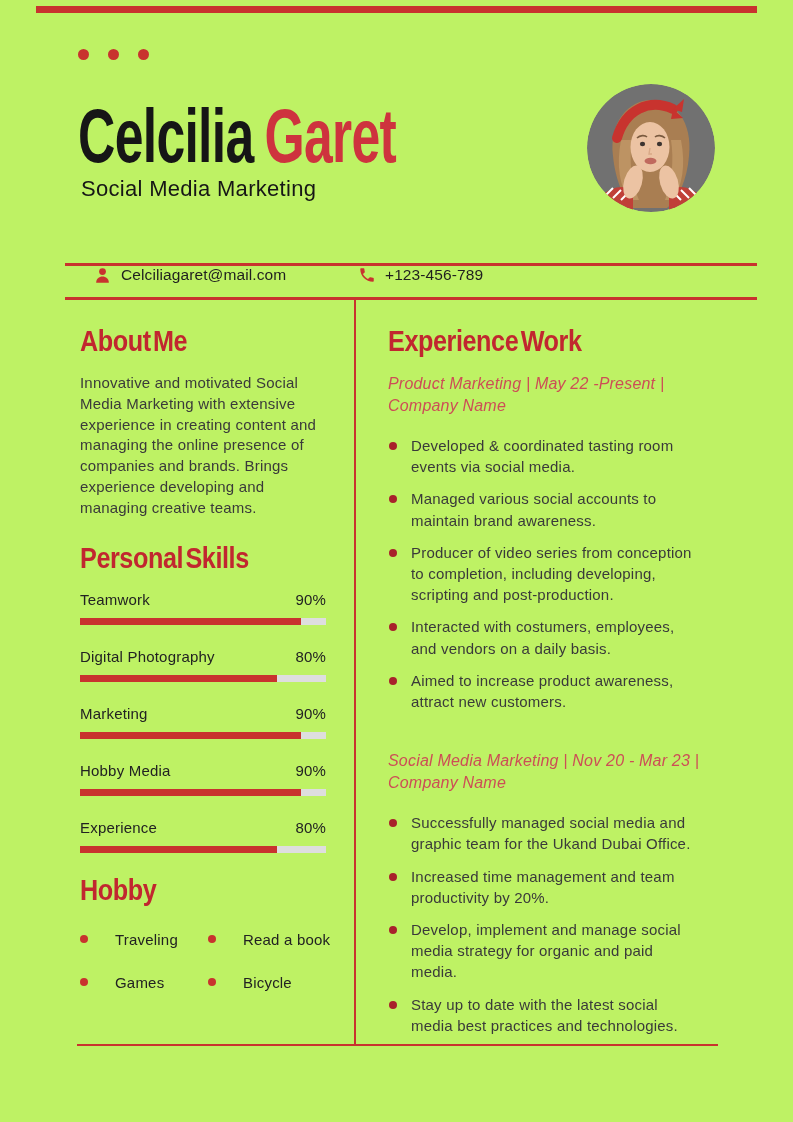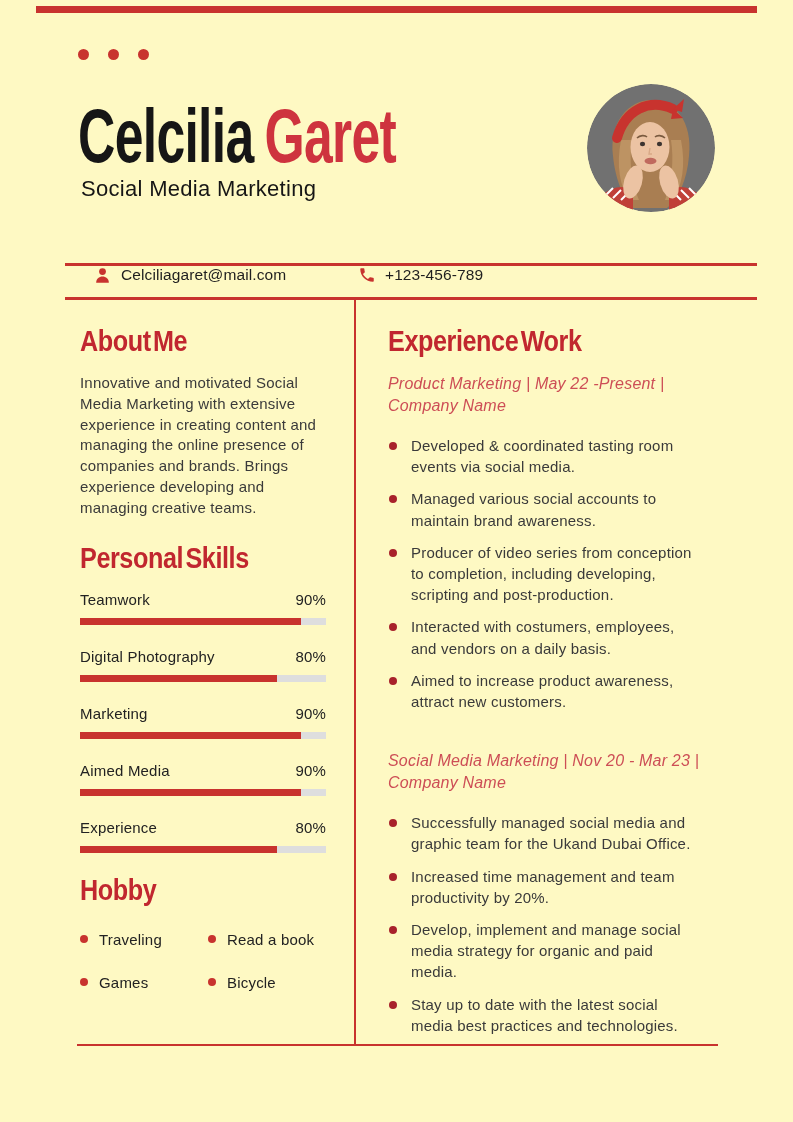--- a/index.html
+++ b/index.html
@@ -1,21 +1,21 @@
 <!DOCTYPE html>
 <html style="--accent: #C8332E; --heading: #C1272F; --name-red: #CE333E; --job-red: #CD4E56; --bullet-red: #A8222B; --text: #3A3A3A; --track: #DEDEDE; --photo-bg: #717171;"><head>
 <meta charset="utf-8">
 <style>
   :root{
     --accent:#C8332E; --heading:#C1272F; --name-red:#CE333E; --job-red:#CD4E56;
     --bullet-red:#A8222B; --text:#3A3A3A; --track:#DEDEDE; --photo-bg:#717171;
   }
   *{box-sizing:border-box}
   html,body{margin:0;padding:0;background:#e9e9e9}
-  .page{position:relative;width:793px;height:1122px;margin:0 auto;background:#fef9c3;
+  .page{position:relative;width:793px;height:1122px;margin:0 auto;background:#bef264;
         font-family:"Liberation Sans","DejaVu Sans",sans-serif;overflow:hidden;color:#222}
 
   .topbar{position:absolute;left:36px;top:6px;width:721px;height:7px;background:var(--accent)}
 
   .dots{position:absolute;left:78px;top:49px;display:flex;gap:19px}
   .dot{width:11px;height:11px;border-radius:50%;background:var(--accent)}
 
   .name{position:absolute;left:78px;top:98px;font-size:76px;font-weight:700;line-height:1;
         letter-spacing:-1px;white-space:nowrap;color:#161616;
         transform:scaleX(.68);transform-origin:left top}
@@ -47,21 +47,21 @@
 
   .skills-list{margin-top:10px}
   .skill{width:246px;margin-bottom:22px}
   .skill-head{display:flex;justify-content:space-between;align-items:baseline;
               font-size:15px;line-height:20px;letter-spacing:.2px;color:#222}
   .skill-bar{margin-top:8px;height:7px;background:var(--track);position:relative}
   .skill-fill{position:absolute;left:0;top:0;height:100%;background:var(--accent)}
 
   .hobby-head{margin-top:8px}
   .hobby-grid{display:grid;grid-template-columns:128px 1fr;row-gap:26px;margin-top:26px}
-  .hobby-item{display:flex;align-items:center;gap:11px;font-size:15px;letter-spacing:.2px;color:#222}
+  .hobby-item{display:flex;align-items:center;gap:27px;font-size:15px;letter-spacing:.2px;color:#222}
   .hobby-dot{width:8px;height:8px;border-radius:50%;background:var(--accent);flex:none}
 
   .job-title{font-size:16px;font-style:italic;color:var(--job-red);line-height:21.5px;
              letter-spacing:.2px;white-space:pre-line;margin:16px 0 19px}
   .job + .job{margin-top:38px}
   .job-bullets{list-style:none;margin:0;padding:0}
   .exp-bullet{position:relative;padding-left:23px;font-size:15px;line-height:21.2px;
               letter-spacing:.2px;color:var(--text);margin-bottom:11px;max-width:310px}
   .exp-bullet::before{content:"";position:absolute;left:1px;top:7px;width:8px;height:8px;
               border-radius:50%;background:var(--bullet-red)}
@@ -167,21 +167,21 @@
       <span>Marketing</span>
       <span>90%</span>
     </div>
     <div class="skill-bar">
       <div class="skill-fill" style="width: 90%;"></div>
     </div>
   </div>
 
   <div class="skill">
     <div class="skill-head">
-      <span>Aimed Media</span>
+      <span>Hobby Media</span>
       <span>90%</span>
     </div>
     <div class="skill-bar">
       <div class="skill-fill" style="width: 90%;"></div>
     </div>
   </div>
 
   <div class="skill">
     <div class="skill-head">
       <span>Experience</span>

